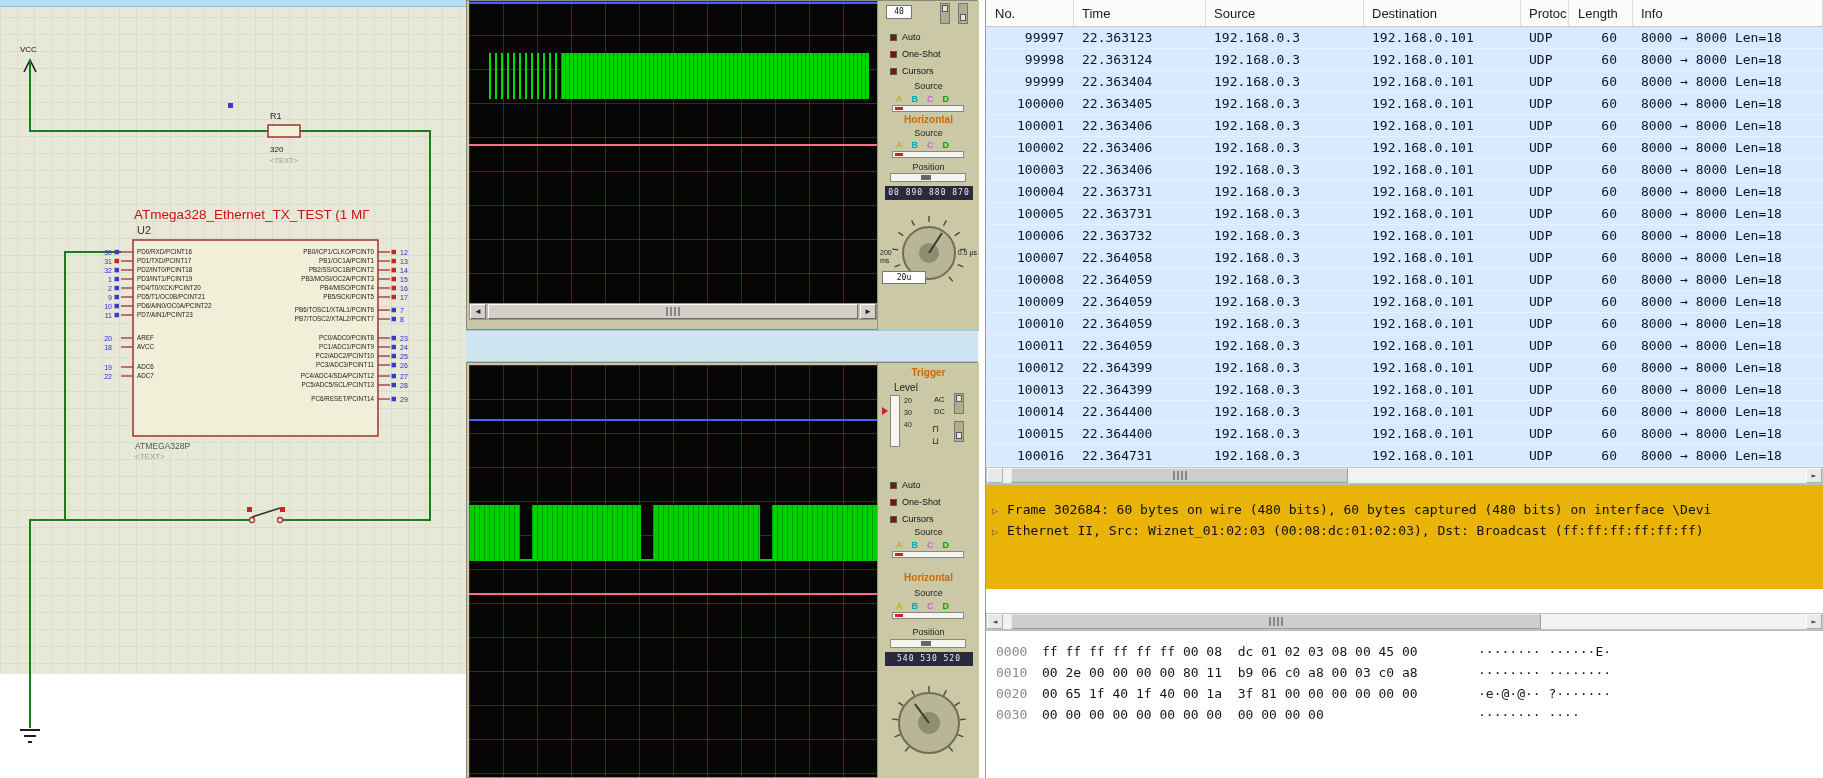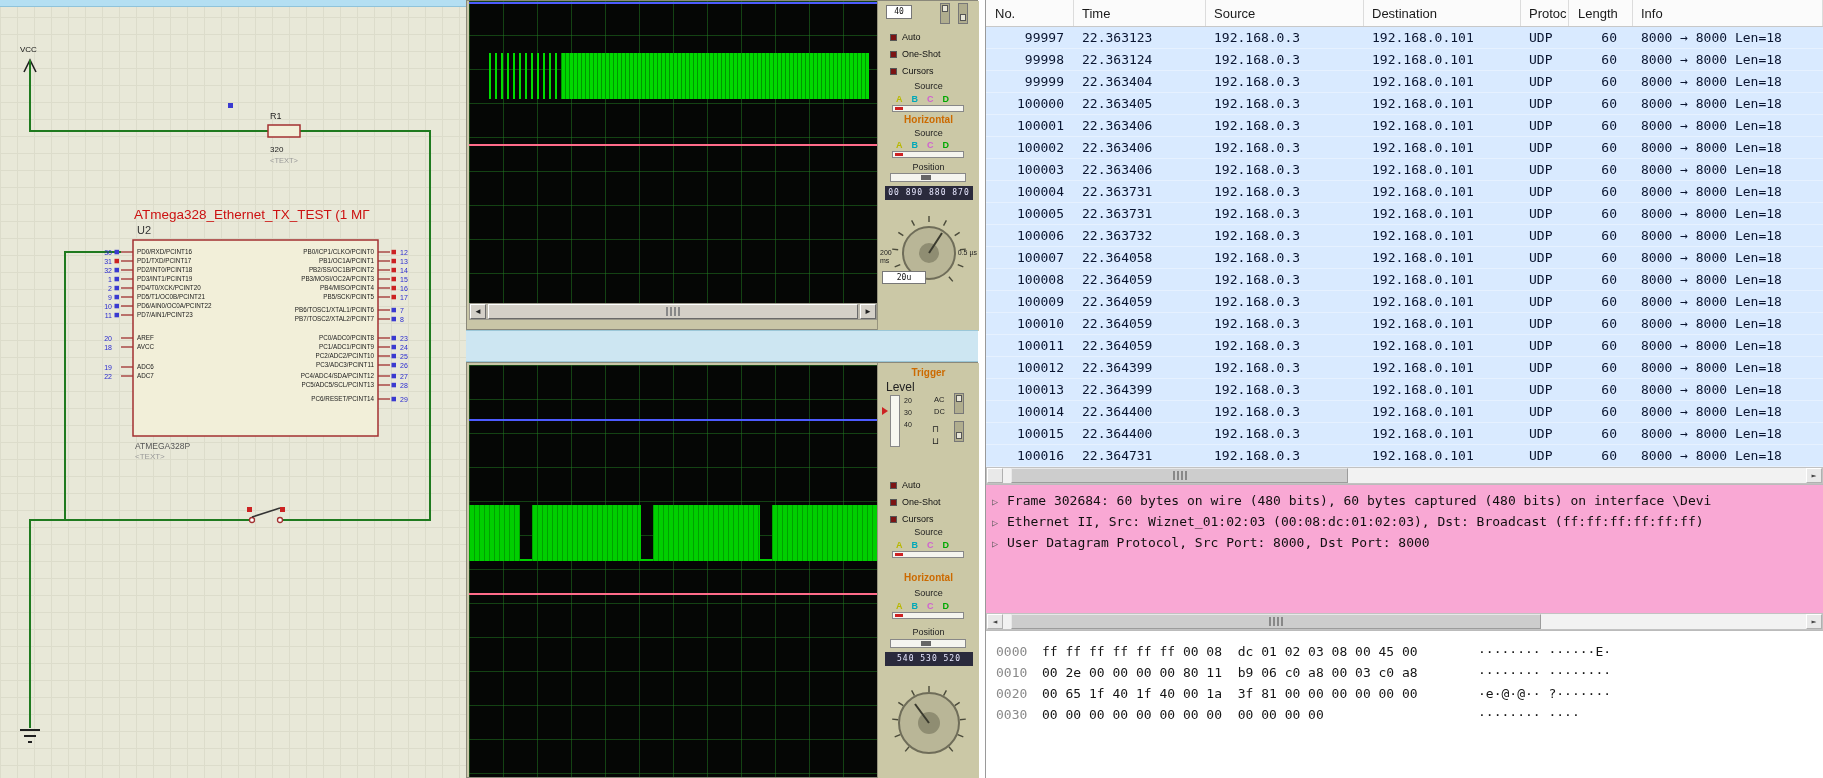--- a/index.html
+++ b/index.html
@@ -1,21 +1,21 @@
 <!DOCTYPE html>
 <html><head>
 <meta charset="utf-8">
 <style>
   *{margin:0;padding:0;box-sizing:border-box}
   html,body{width:1823px;height:778px;overflow:hidden;background:#fff}
   body{font-family:"Liberation Sans",sans-serif}
   .stage{position:relative;width:1823px;height:778px;background:#fff;overflow:hidden}
 
   
-  .schematic{position:absolute;left:0;top:0;width:466px;height:778px;
+  .schematic{position:absolute;left:0;top:0;width:466px;height:674px;
     background-color:#e8e8d8;
     background-image:linear-gradient(#dcdccb 1px,transparent 1px),
                      linear-gradient(90deg,#dcdccb 1px,transparent 1px);
     background-size:17px 17px}
   .topstrip{position:absolute;left:0;top:0;width:466px;height:7px;background:#b4dff2;border-bottom:1px solid #8fc3da}
   svg.schem{position:absolute;left:0;top:0}
 
   
   .scopewin{position:absolute;background:#c9c6a7;border:1px solid #8a887a}
   .sc-display{position:absolute;overflow:hidden;background-color:#050605;
@@ -83,22 +83,22 @@
   .c2{width:158px;flex:0 0 158px;padding-left:8px}
   .c3{width:157px;flex:0 0 157px;padding-left:8px}
   .c4{width:48px;flex:0 0 48px;padding-left:8px}
   .c5{width:64px;flex:0 0 64px}  .ws-row .c5{text-align:right;padding-right:16px}
   .c6{flex:1;padding-left:8px}
   .ws-header .c4{padding-left:8px;overflow:hidden}
   .ws-sb{left:0;right:0;background:#e9e9e9;border:1px solid #c2c2c2}
   .ws-sb .sb-btn{background:#e9e9e9;border-color:#fff #b0b0b0 #b0b0b0 #fff;color:#444}
   .ws-sb .sb-track{background:#f2f2f2}
   .ws-sb .sb-thumb{background:#cdcdcd;border-color:#e8e8e8 #9c9c9c #9c9c9c #e8e8e8}
-  .ws-details{position:absolute;top:484px;left:0;right:0;height:129px;background:#f9a8d4;border-top:1px solid #bbb;
-    padding-top:5px;font-size:13px;color:#101010}
+  .ws-details{position:absolute;top:484px;left:0;right:0;height:105px;background:#eab308;border-top:1px solid #bbb;
+    padding-top:14px;font-size:13px;color:#101010}
   .det-line{height:21px;line-height:21px;white-space:nowrap;overflow:hidden;padding-left:6px}
   .det-arrow{display:inline-block;width:15px;color:#5c5c5c;font-size:10px}
   .ws-hex{position:absolute;top:630px;left:0;right:0;bottom:0;background:#fff;border-top:1px solid #bbb;padding-top:10px;font-size:13px}
   .hex-line{height:21px;line-height:21px;white-space:pre}
   .hex-off{display:inline-block;width:46px;margin-left:10px;color:#8a8a8a}
   .hex-bytes{display:inline-block;width:436px;color:#151515}
   .hex-ascii{color:#151515}
 </style>
 </head>
 <body>
@@ -360,21 +360,21 @@
       <div class="tr blk" style="left:63px;width:109px"></div>
       <div class="tr blk" style="left:184px;width:107px"></div>
       <div class="tr blk" style="left:303px;width:105px"></div>
       <div class="tr base" style="left:51px;width:12px"></div>
       <div class="tr base" style="left:172px;width:12px"></div>
       <div class="tr base" style="left:291px;width:12px"></div>
       <div class="tr pinkline" style="left:0;top:228px;width:408px"></div>
     </div>
     <div class="panel" style="top:0;height:416px">
       <div class="p-head" style="top:4px">Trigger</div>
-      <div class="tiny" style="left:8px;top:20px;font-size:12px">Level</div>
+      <div class="tiny" style="left:16px;top:20px;font-size:10px">Level</div>
       <div class="lvl-track" style="left:12px;top:32px;height:52px"></div>
       <div class="lvl-ptr" style="left:4px;top:44px"></div>
       <div class="lvl-scale" style="left:26px;top:32px">
         <div>20</div>
         <div>30</div>
         <div>40</div>
       </div>
       <span class="tiny" style="left:56px;top:32px">AC</span>
       <span class="tiny" style="left:56px;top:44px">DC</span>
       <div class="toggle" style="left:76px;top:30px">
@@ -643,21 +643,20 @@
       <span class="sb-track">
         <span class="sb-thumb" style="left:1%;width:42%">
             <span class="grip"></span>
           </span>
       </span>
       <span class="sb-btn">►</span>
     </div>
     <div class="ws-details" id="ws-details">
         <div class="det-line"><span class="det-arrow">▷</span><span>Frame 302684: 60 bytes on wire (480 bits), 60 bytes captured (480 bits) on interface \Devi</span></div>
         <div class="det-line"><span class="det-arrow">▷</span><span>Ethernet II, Src: Wiznet_01:02:03 (00:08:dc:01:02:03), Dst: Broadcast (ff:ff:ff:ff:ff:ff)</span></div>
-        <div class="det-line"><span class="det-arrow">▷</span><span>User Datagram Protocol, Src Port: 8000, Dst Port: 8000</span></div>
       </div>
     <div class="sbh ws-sb" style="top:613px">
       <span class="sb-btn">◄</span>
       <span class="sb-track">
         <span class="sb-thumb" style="left:1%;width:66%">
             <span class="grip"></span>
           </span>
       </span>
       <span class="sb-btn">►</span>
     </div>

